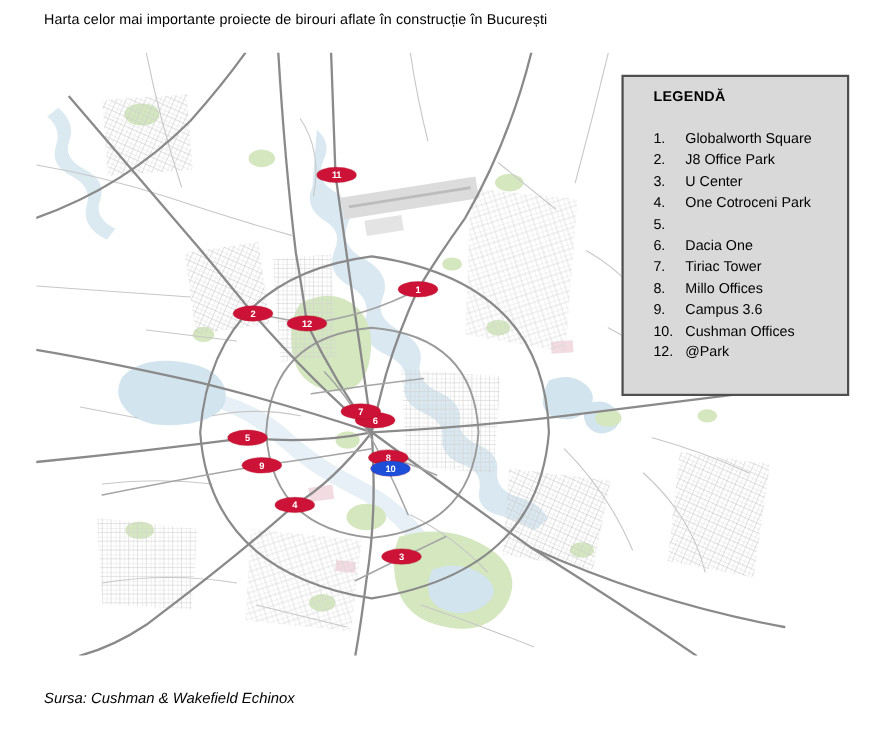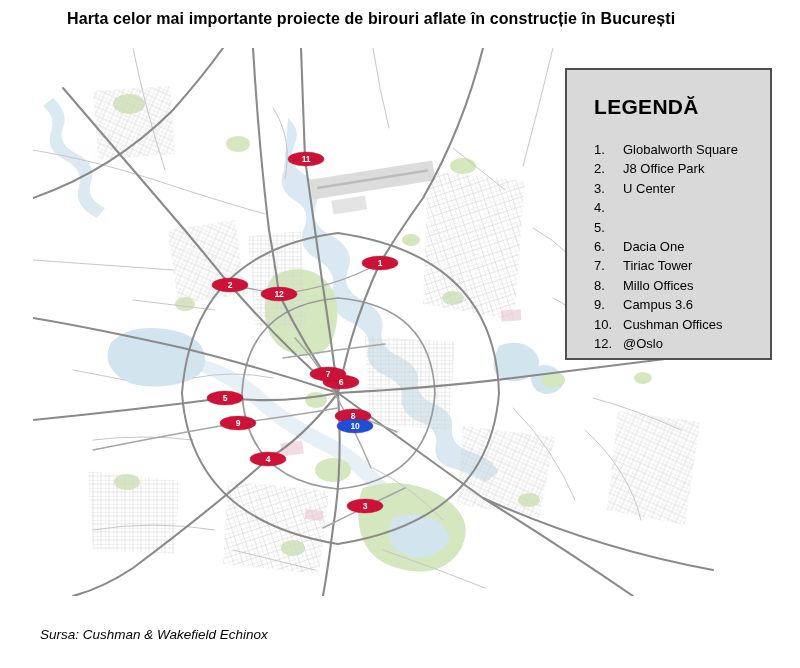--- a/index.html
+++ b/index.html
@@ -6,23 +6,22 @@
   html, body { background: #ffffff; }
   body {
     width: 800px; height: 668px;
     position: relative;
     font-family: "Liberation Sans", sans-serif;
     color: #000;
     overflow: hidden;
   }
   .page-title {
     position: absolute; left: 40px; top: 10px;
-    font-size: 16px; font-weight: bold; letter-spacing: .1px;
+    font-size: 13px; font-weight: normal; letter-spacing: .1px;
     white-space: nowrap;
-    margin-left: 27px;
   }
   .map-wrap {
     position: absolute; left: 33px; top: 48px;
     width: 740px; height: 548px;
     background: #ffffff;
   }
   .map-wrap svg { position: absolute; left: 0; top: 0; }
   .marker-layer { position: absolute; left: 0; top: 0; width: 100%; height: 100%; }
   .marker {
     position: absolute;
@@ -34,22 +33,22 @@
     box-shadow: 0 0 0 0.5px rgba(150,0,20,.35);
   }
   .legend-box {
     position: absolute; left: 565px; top: 68px;
     width: 207px; height: 292px;
     background: #d9d9d9;
     border: 2px solid #4f4f4f;
     padding: 8px 10px 8px 27px;
   }
   .legend-title {
-    font-size: 21px; font-weight: bold; letter-spacing: .3px;
-    margin-top: 17px;
+    font-size: 13px; font-weight: bold; letter-spacing: .3px;
+    margin-top: 2px;
   }
   .legend-list { margin-top: 21px; }
   .legend-item {
     display: flex; align-items: baseline;
     font-size: 13px; line-height: 19.4px;
     white-space: nowrap;
   }
   .legend-num { width: 29px; flex: 0 0 29px; }
   .source-note {
     position: absolute; left: 40px; top: 627px;
@@ -211,20 +210,21 @@
       <div class="legend-item">
         <span class="legend-num">2.</span>
         <span class="legend-label">J8 Office Park</span>
       </div>
       <div class="legend-item">
         <span class="legend-num">3.</span>
         <span class="legend-label">U Center</span>
       </div>
       <div class="legend-item">
         <span class="legend-num">4.</span>
+        <span class="legend-label">One Cotroceni Park</span>
       </div>
       <div class="legend-item">
         <span class="legend-num">5.</span>
       </div>
       <div class="legend-item">
         <span class="legend-num">6.</span>
         <span class="legend-label">Dacia One</span>
       </div>
       <div class="legend-item">
         <span class="legend-num">7.</span>
@@ -237,18 +237,18 @@
       <div class="legend-item">
         <span class="legend-num">9.</span>
         <span class="legend-label">Campus 3.6</span>
       </div>
       <div class="legend-item">
         <span class="legend-num">10.</span>
         <span class="legend-label">Cushman Offices</span>
       </div>
       <div class="legend-item">
         <span class="legend-num">12.</span>
-        <span class="legend-label">@Oslo</span>
+        <span class="legend-label">@Park</span>
       </div>
     </div>
 </div>
 
 <div class="source-note">Sursa: Cushman &amp; Wakefield Echinox</div>
 
 </body></html>

